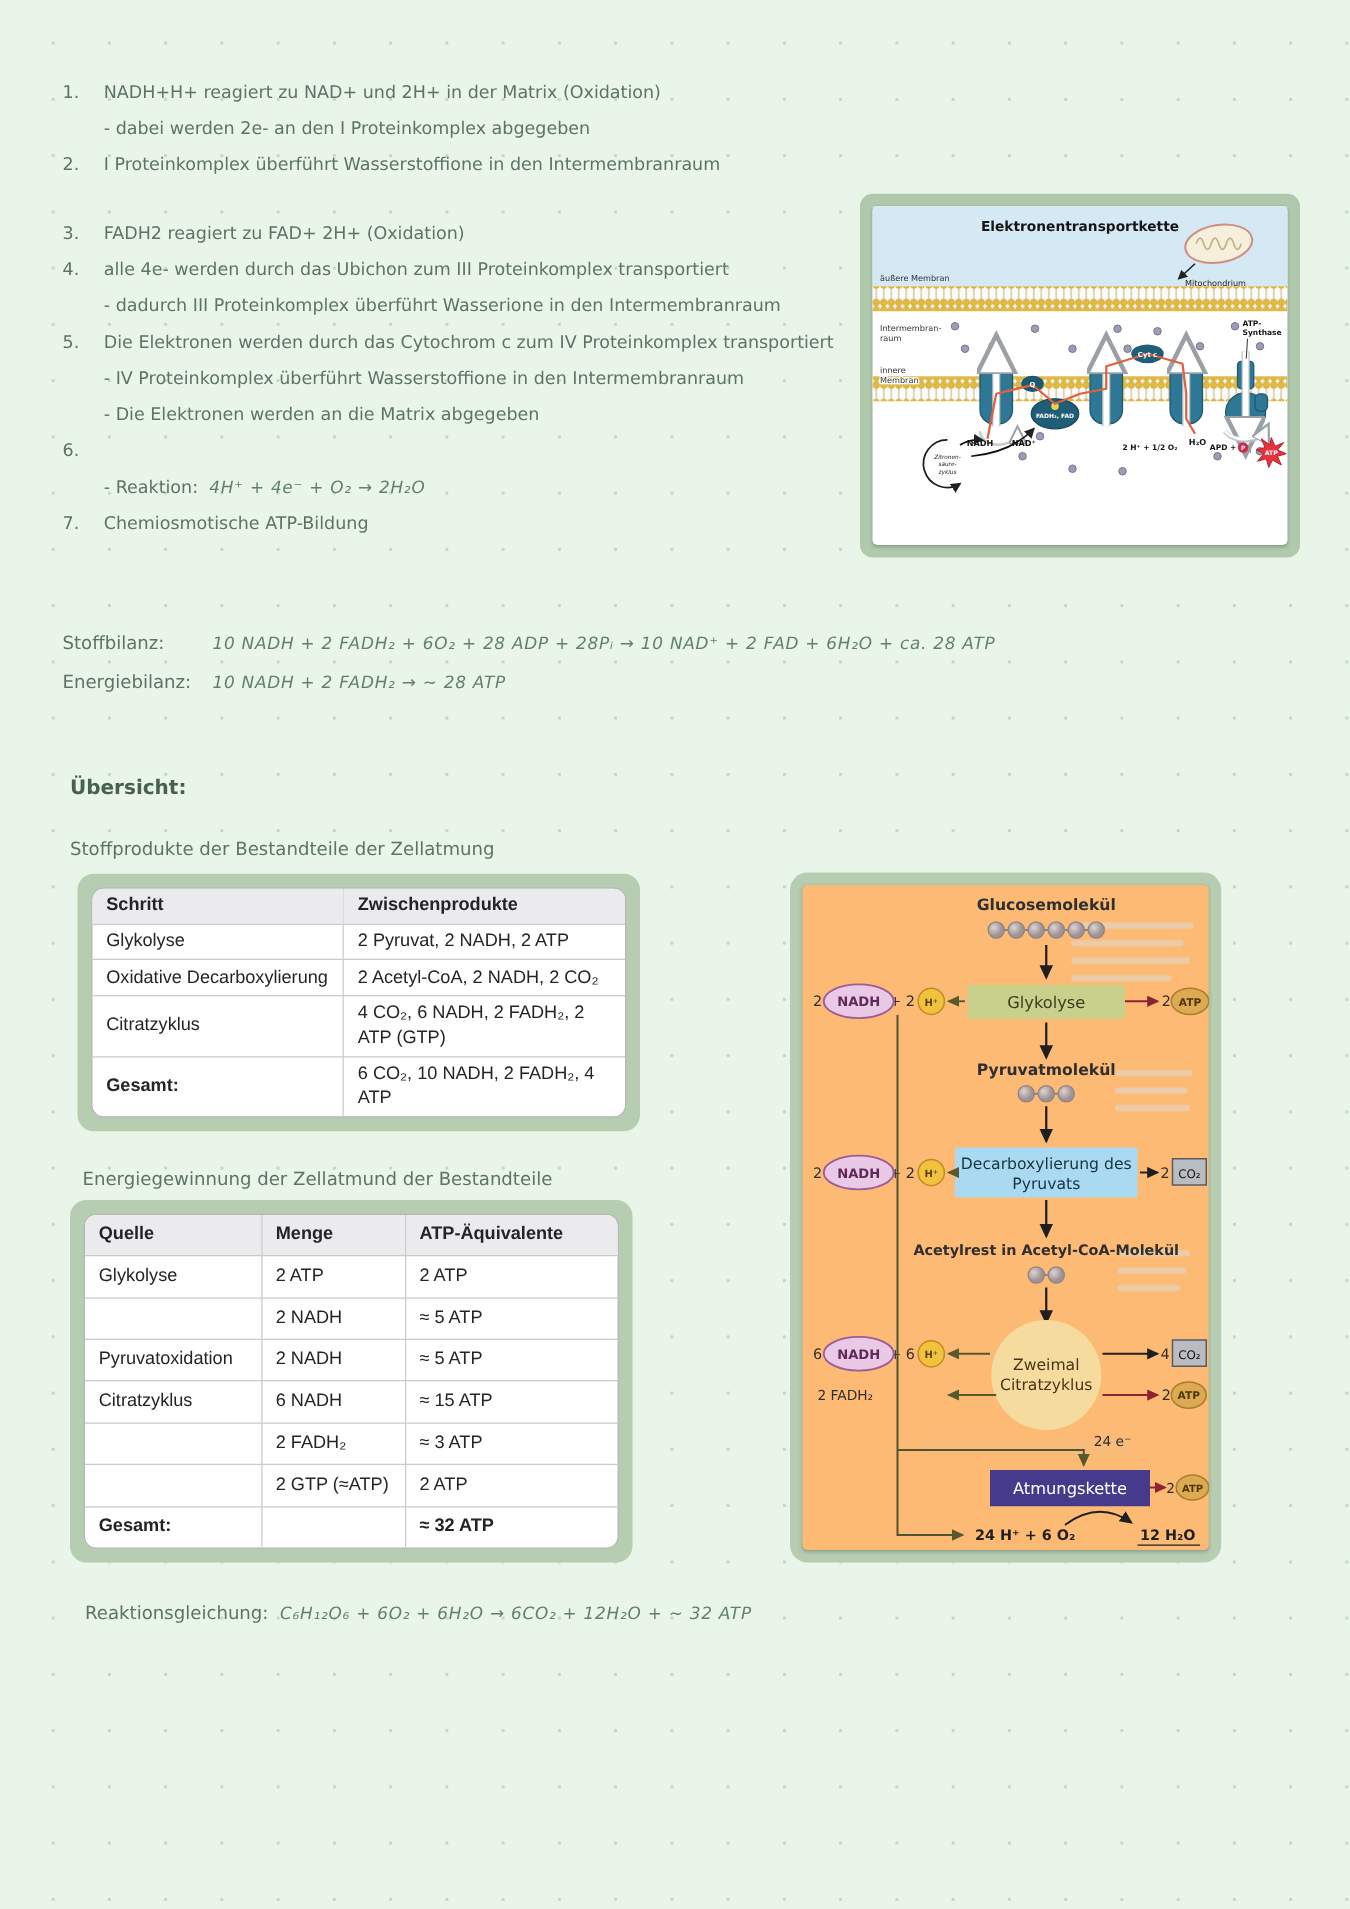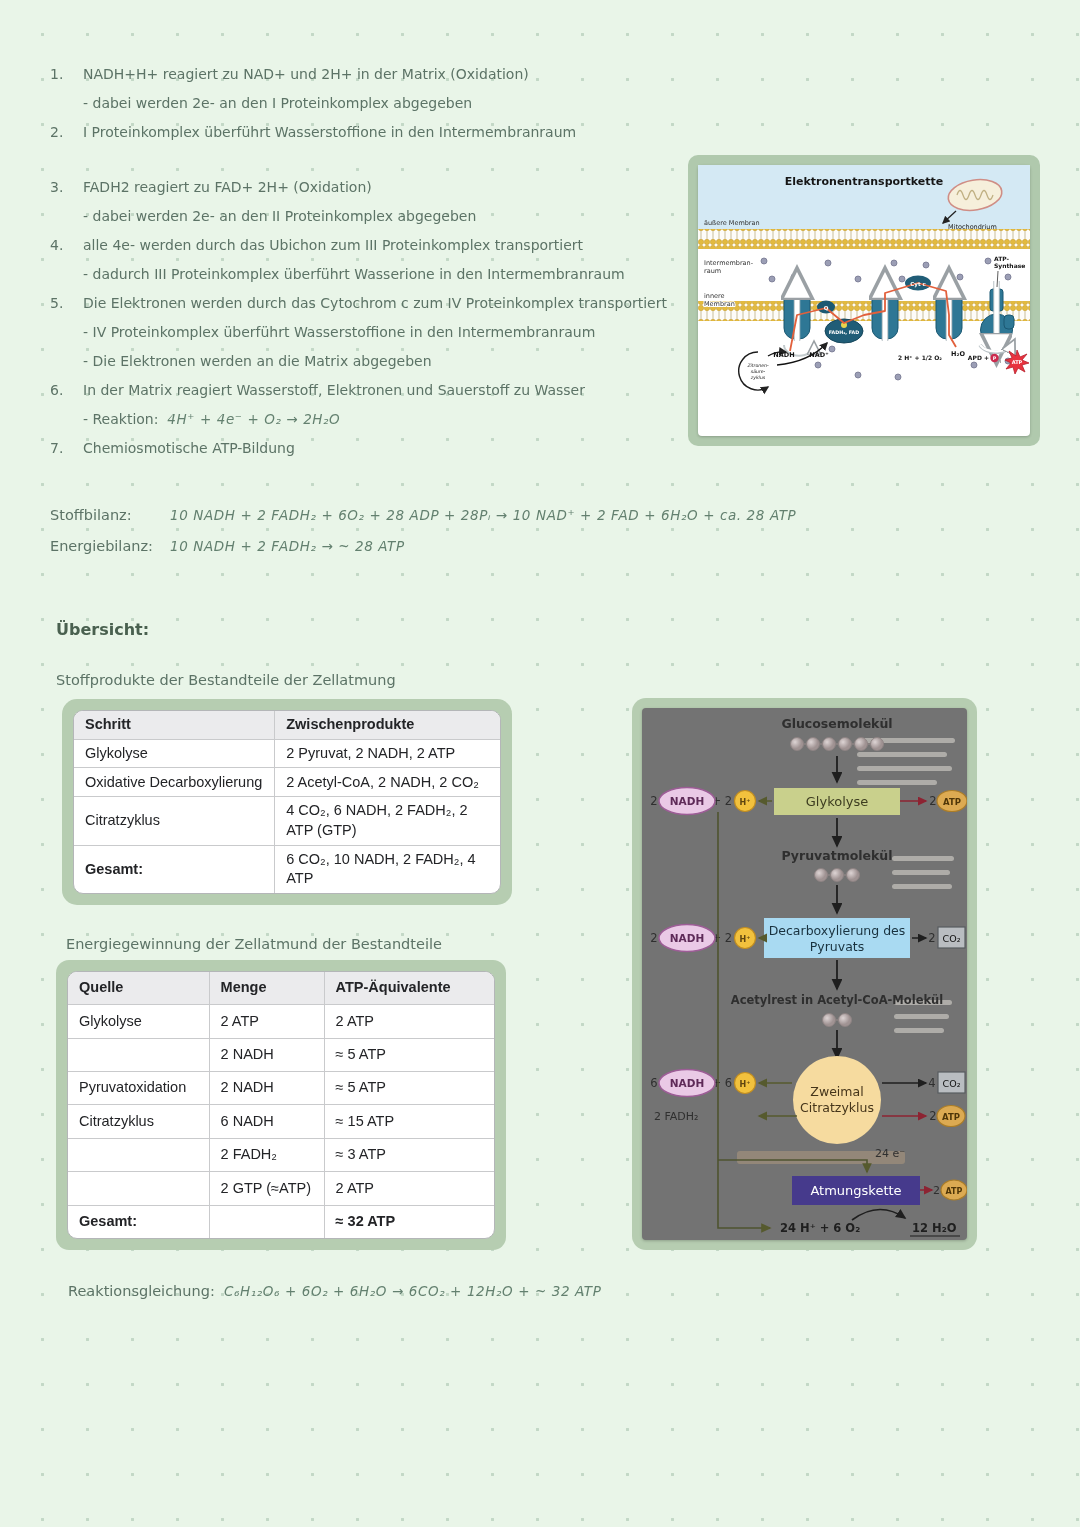--- a/index.html
+++ b/index.html
@@ -31,26 +31,26 @@
     width:100%;height:100%;border-collapse:separate;border-spacing:0;table-layout:fixed;
     background:#fff;border:1.5px solid #b4b6b8;border-radius:10px;
     font-family:"Liberation Sans",sans-serif;font-size:14.5px;color:#232427;
   }
   .gbox th,.gbox td{padding:4px 11px;text-align:left;vertical-align:middle;border-top:1.5px solid #c9cacc;line-height:1.35;overflow:hidden;}
   .gbox tr:first-child th{border-top:none;background:#ebebed;font-weight:bold;}
   .gbox th:first-child{border-top-left-radius:9px;}
   .gbox th:last-child{border-top-right-radius:9px;}
   .gbox td+td, .gbox th+th{border-left:1.5px solid #c9cacc;}
   .b{font-weight:bold;margin-left:12px;}
-  .t1{left:62px;top:699px;width:450px;height:206px;border-radius:15px;}
+  .t1{left:62px;top:699px;width:450px;height:206px;}
   .t2{left:56px;top:960px;width:450px;height:290px;}
   .etcbox{left:688px;top:155px;width:352px;height:291px;background:#b0c9ad;border-radius:10px;padding:10px;box-sizing:border-box;}
   .flowbox{left:632px;top:698px;width:345px;height:552px;background:#b6cdb1;border-radius:14px;padding:10px;box-sizing:border-box;}
   .card{background:#fff;border-radius:4px;box-shadow:0 1px 3px rgba(0,0,0,.22);width:100%;height:100%;}
-  .flowcard{background:#737373;}
+  .flowcard{background:#fdba74;}
   svg{display:block;}
   svg text{font-family:"DejaVu Sans",sans-serif;}
 </style>
 </head>
 <body>
 
 <div class="abs notes hand">
   <div class="nline">
       <span class="num">1.</span>
       <span>NADH+H+ reagiert zu NAD+ und 2H+ in der Matrix (Oxidation)</span>
@@ -60,43 +60,39 @@
     </div>
   <div class="nline">
       <span class="num">2.</span>
       <span>I Proteinkomplex überführt Wasserstoffione in den Intermembranraum</span>
     </div>
   <div class="gap"></div>
   <div class="nline">
       <span class="num">3.</span>
       <span>FADH2 reagiert zu FAD+ 2H+ (Oxidation)</span>
     </div>
-  <div class="nline sub">
-      <span>- dabei werden 2e- an den II Proteinkomplex abgegeben</span>
-    </div>
   <div class="nline">
       <span class="num">4.</span>
       <span>alle 4e- werden durch das Ubichon zum III Proteinkomplex transportiert</span>
     </div>
   <div class="nline sub">
       <span>- dadurch III Proteinkomplex überführt Wasserione in den Intermembranraum</span>
     </div>
   <div class="nline">
       <span class="num">5.</span>
       <span>Die Elektronen werden durch das Cytochrom c zum IV Proteinkomplex transportiert</span>
     </div>
   <div class="nline sub">
       <span>- IV Proteinkomplex überführt Wasserstoffione in den Intermembranraum</span>
     </div>
   <div class="nline sub">
       <span>- Die Elektronen werden an die Matrix abgegeben</span>
     </div>
   <div class="nline">
       <span class="num">6.</span>
-      <span>In der Matrix reagiert Wasserstoff, Elektronen und Sauerstoff zu Wasser</span>
     </div>
   <div class="nline sub"><span>- Reaktion:</span>&nbsp;&nbsp;<span class="scrawl">4H⁺ + 4e⁻ + O₂  →  2H₂O</span></div>
   <div class="nline">
       <span class="num">7.</span>
       <span>Chemiosmotische ATP-Bildung</span>
     </div>
 </div>
 
 <div class="abs etcbox">
  <div class="card">

